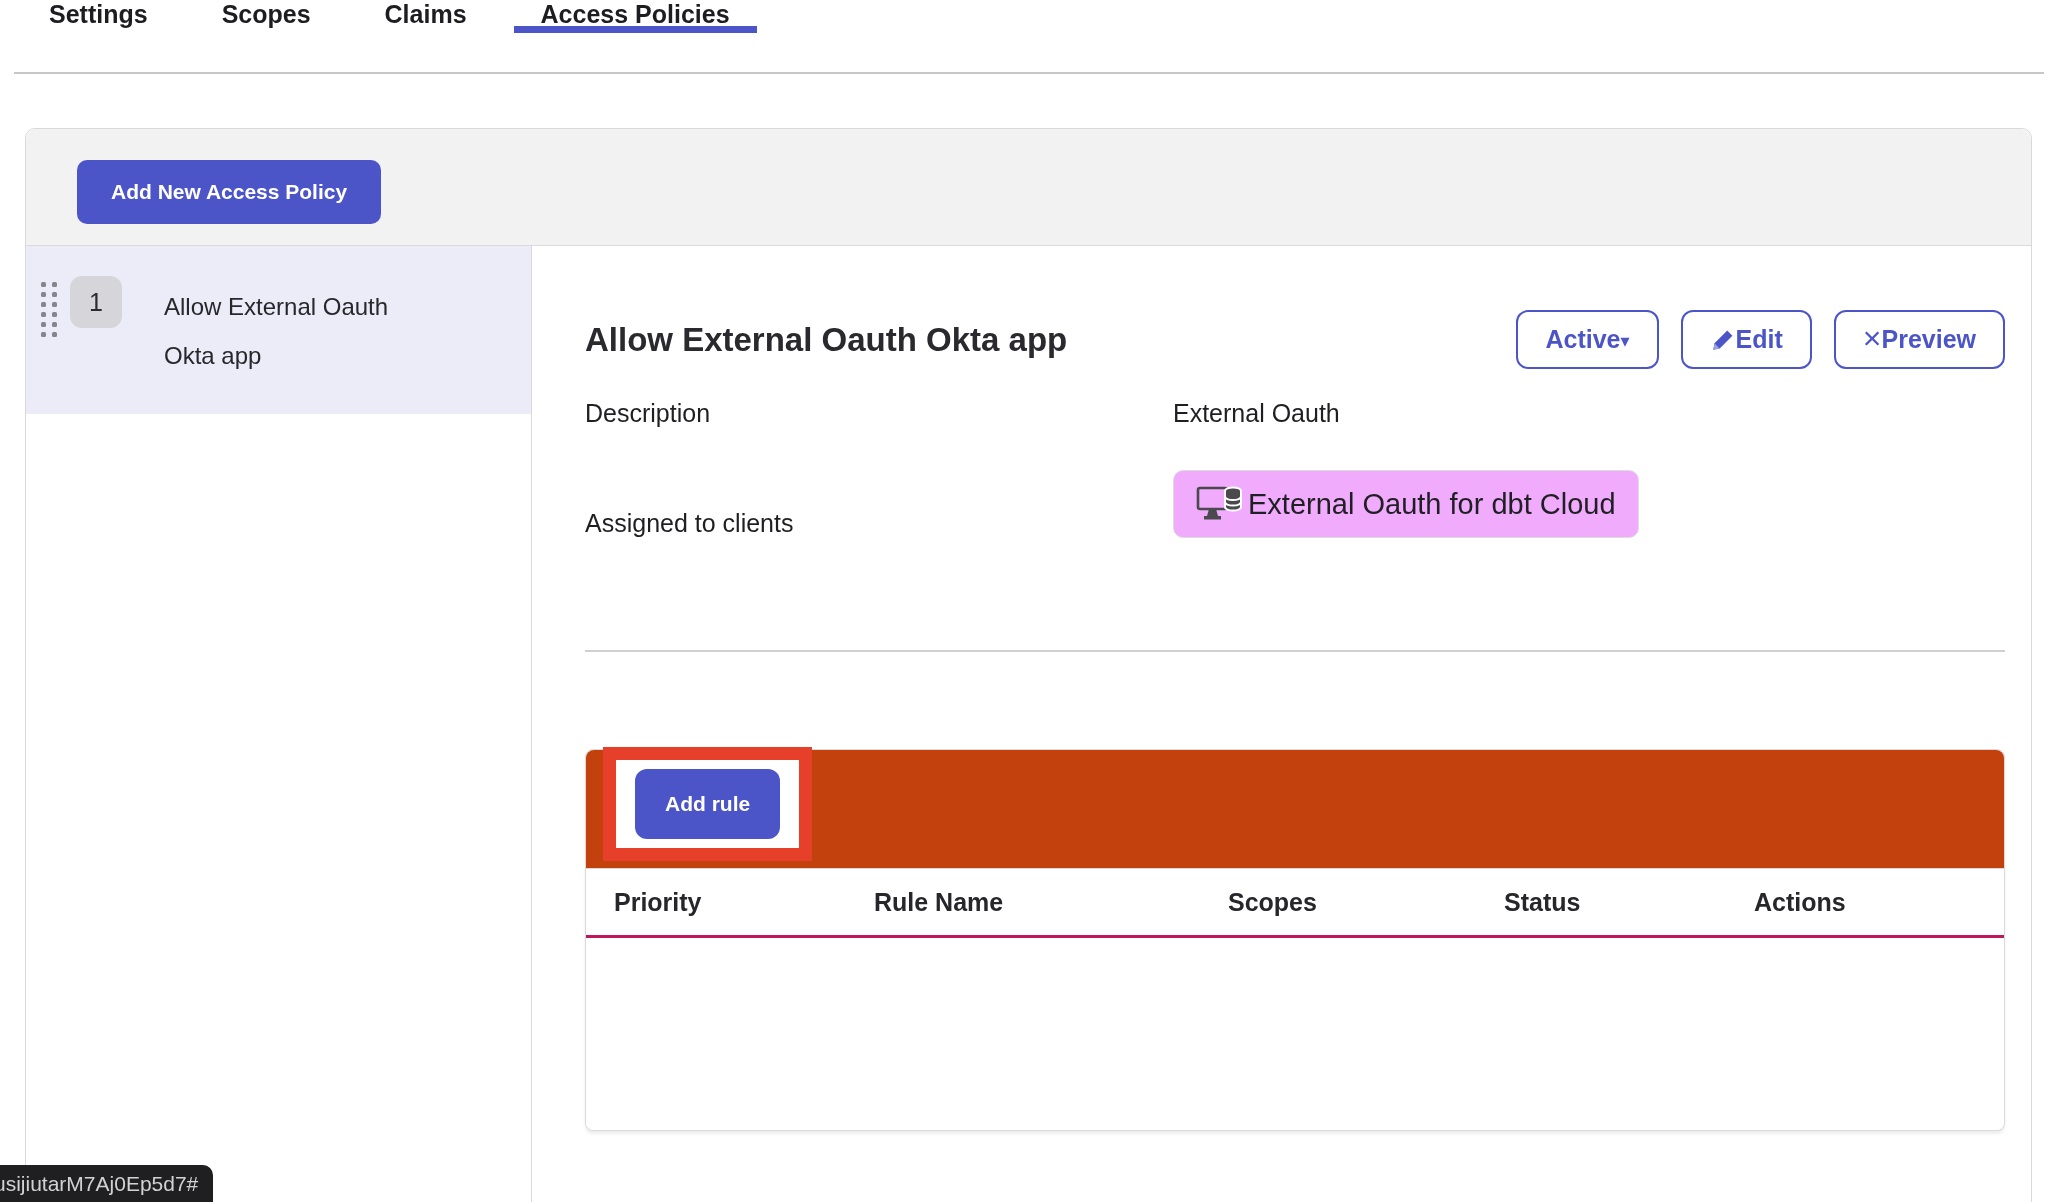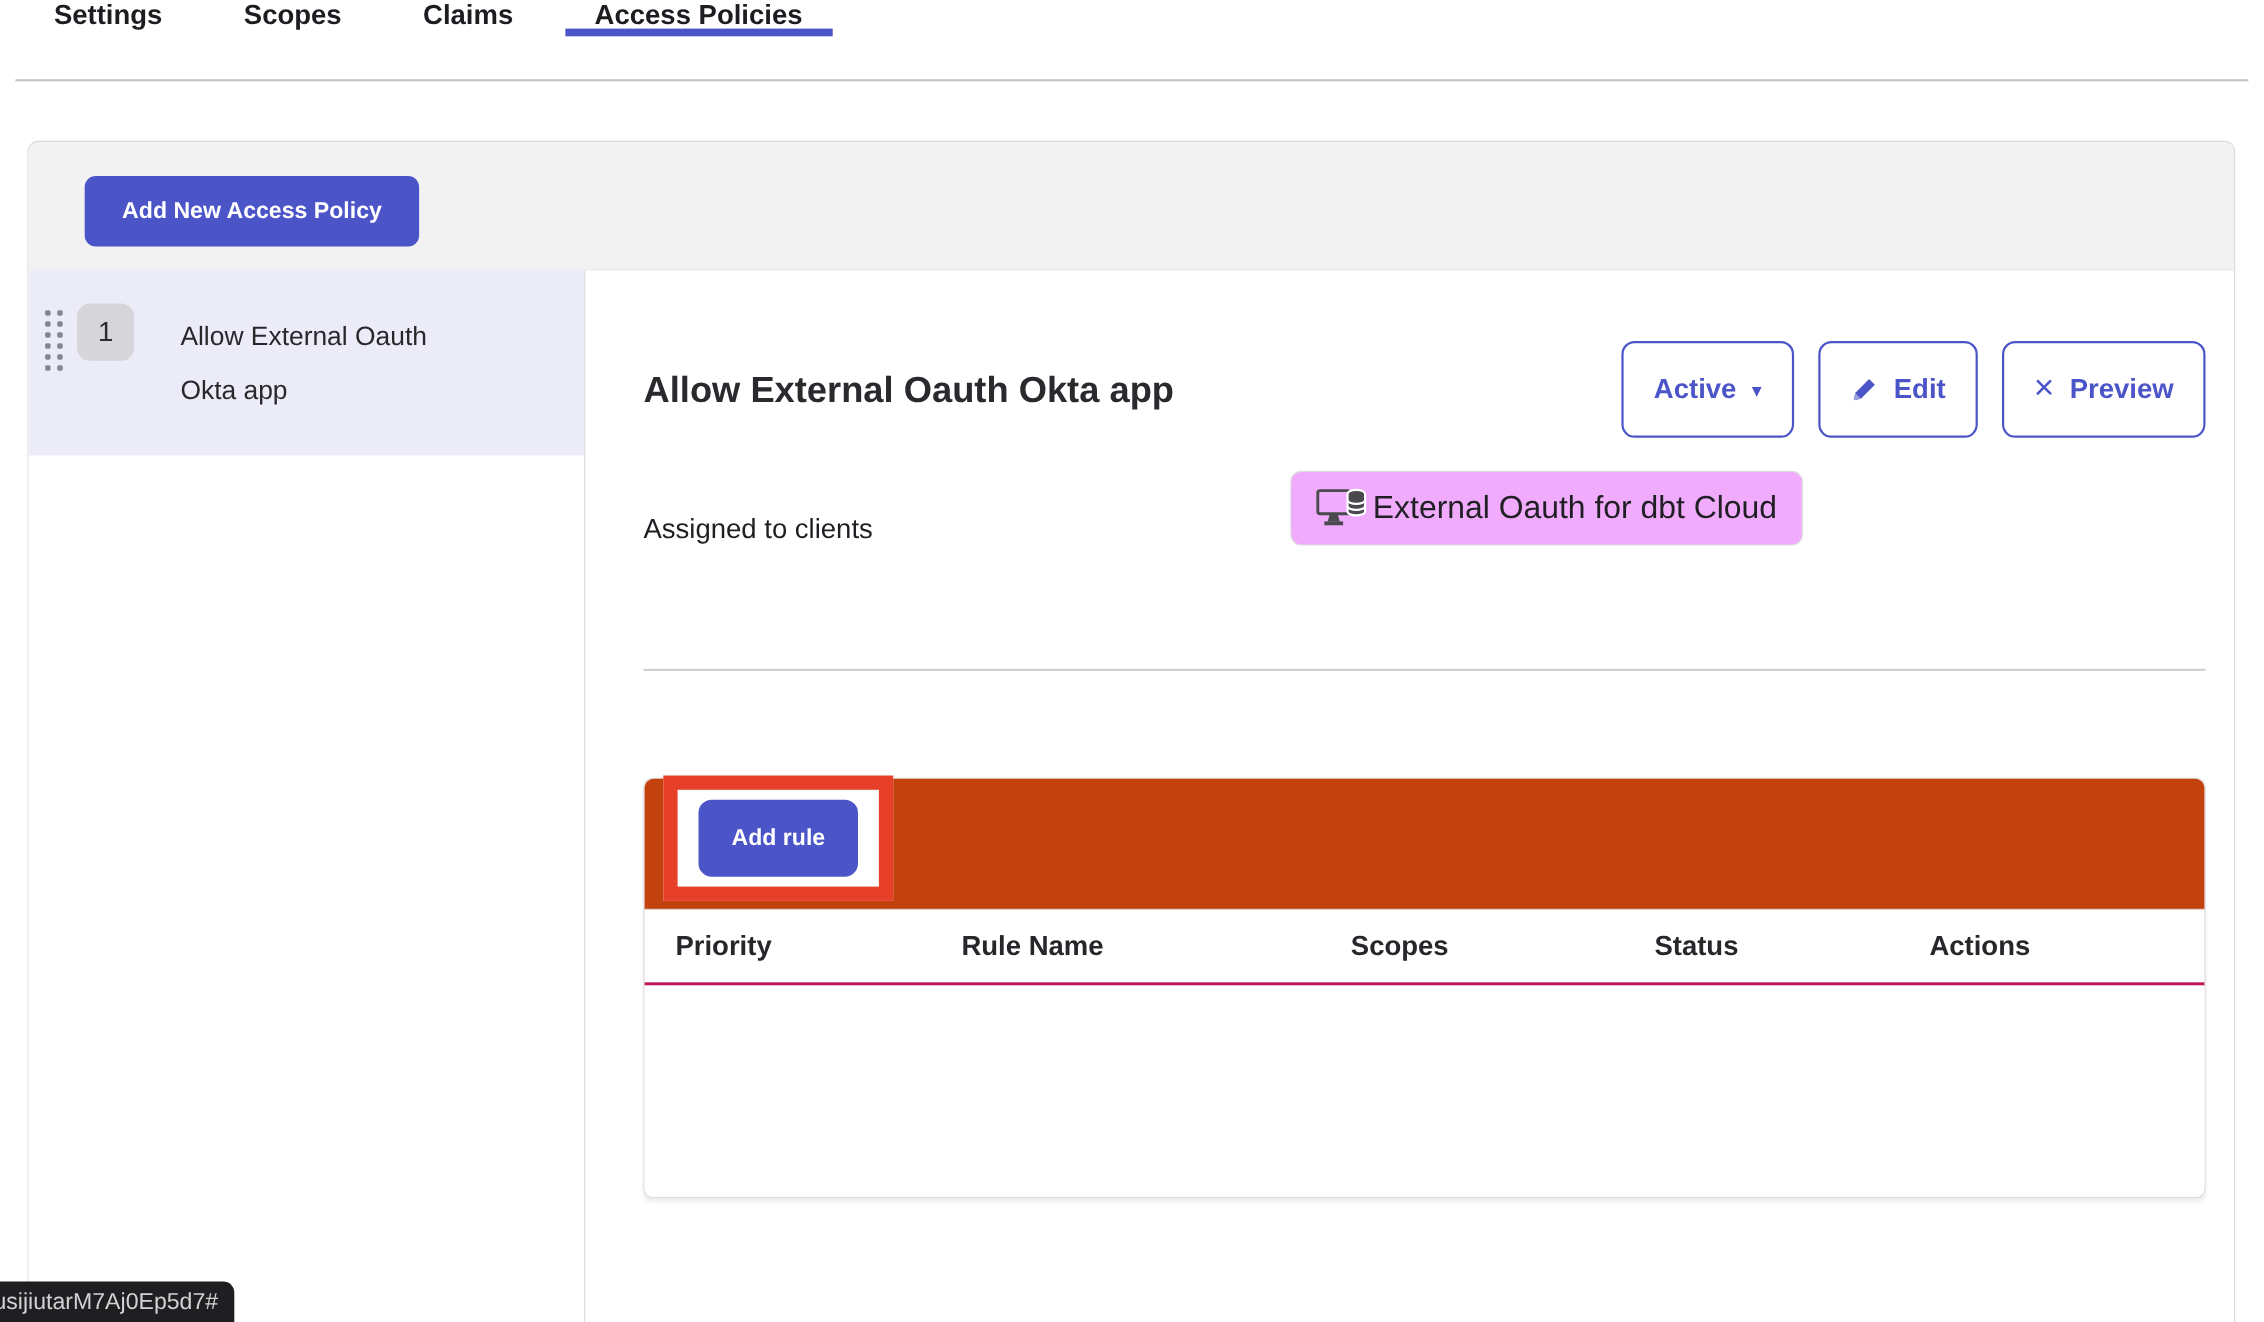--- a/index.html
+++ b/index.html
@@ -128,22 +128,21 @@
     margin-top: 64px;
     display: flex;
     justify-content: space-between;
     align-items: center;
   }
   .detail-title { font-size: 33px; font-weight: 700; color: #29292e; }
   .actions { display: flex; gap: 22px; }
   .btn-outline {
     display: inline-flex;
     align-items: center;
-    gap: 14px;
-    height: 88px;
+    height: 59px;
     padding: 0 27px;
     background: #ffffff;
     border: 2px solid #4c55c8;
     border-radius: 12px;
     color: #4c55c8;
     font-family: inherit;
     font-size: 25px;
     font-weight: 700;
     cursor: pointer;
     white-space: nowrap;
@@ -295,20 +294,24 @@
             <span>Edit</span>
           </button>
           <button class="btn-outline">
             <span class="x-glyph">×</span>
             <span>Preview</span>
           </button>
         </div>
       </div>
 
       <div class="fields">
+        <div class="field-row">
+          <span class="field-label">Description</span>
+          <span class="field-value">External Oauth</span>
+        </div>
         <div class="field-row center">
           <span class="field-label">Assigned to clients</span>
           <span class="chip">
             <svg width="48" height="40" viewBox="0 0 48 40">
               <rect x="2" y="4" width="29" height="21" rx="2" fill="none" stroke="#4a4a4e" stroke-width="2.6"></rect>
               <path d="M13 25 L11 32 L22 32 L20 25 Z" fill="#4a4a4e"></path>
               <rect x="8" y="32" width="17" height="3.5" fill="#4a4a4e"></rect>
               <path d="M29 7 A8 3.6 0 0 1 45 7 L45 23 A8 3.6 0 0 1 29 23 Z" fill="#4a4a4e" stroke="#ffffff" stroke-width="2"></path>
               <path d="M29 12.5 A8 3.6 0 0 0 45 12.5" fill="none" stroke="#ffffff" stroke-width="2"></path>
               <path d="M29 18 A8 3.6 0 0 0 45 18" fill="none" stroke="#ffffff" stroke-width="2"></path>

